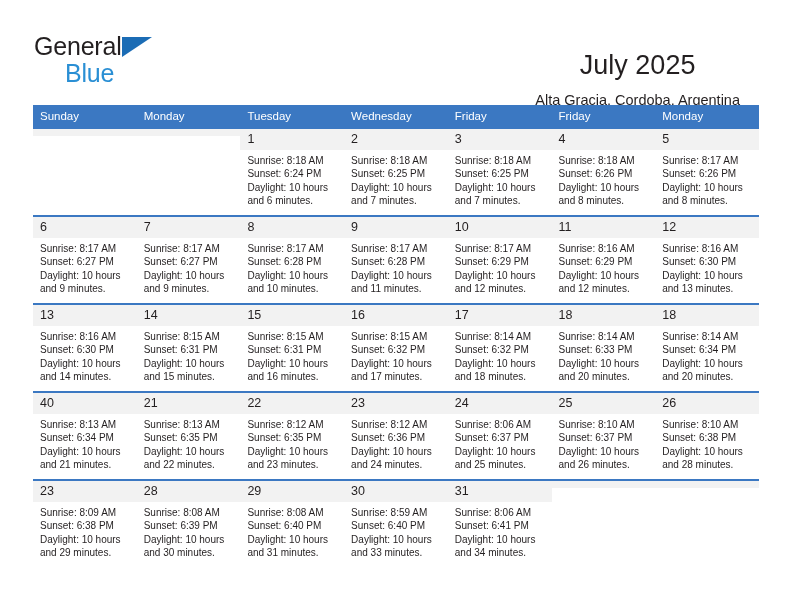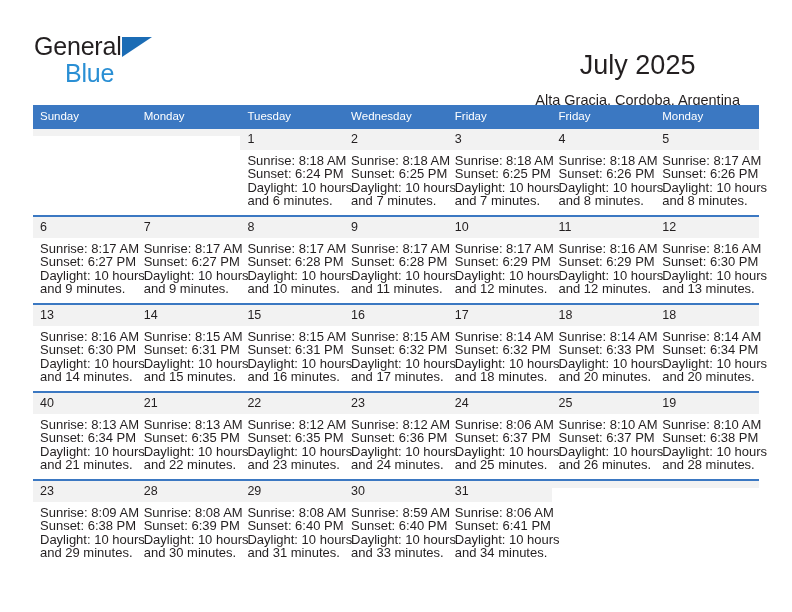--- a/index.html
+++ b/index.html
@@ -125,21 +125,21 @@
     color: #231f20;
     padding: 3px 0 4px 7px;
     line-height: 14px;
   }
   .daycell.empty .daynum {
     background: #f2f2f2;
     color: transparent;
   }
   .detail {
     padding: 4px 6px 0 7px;
-    font-size: 13px;
+    font-size: 10px;
     line-height: 13.4px;
     color: #231f20;
   }
   .detail div {
     white-space: nowrap;
   }
 </style>
 </head>
 <body>
 
@@ -405,21 +405,21 @@
           <td class="daycell">
             <div class="daynum">25</div>
             <div class="detail">
               <div>Sunrise: 8:10 AM</div>
               <div>Sunset: 6:37 PM</div>
               <div>Daylight: 10 hours</div>
               <div>and 26 minutes.</div>
             </div>
           </td>
           <td class="daycell">
-            <div class="daynum">19</div>
+            <div class="daynum">26</div>
             <div class="detail">
               <div>Sunrise: 8:10 AM</div>
               <div>Sunset: 6:38 PM</div>
               <div>Daylight: 10 hours</div>
               <div>and 28 minutes.</div>
             </div>
           </td>
         </tr>
         <tr>
           <td class="daycell">

